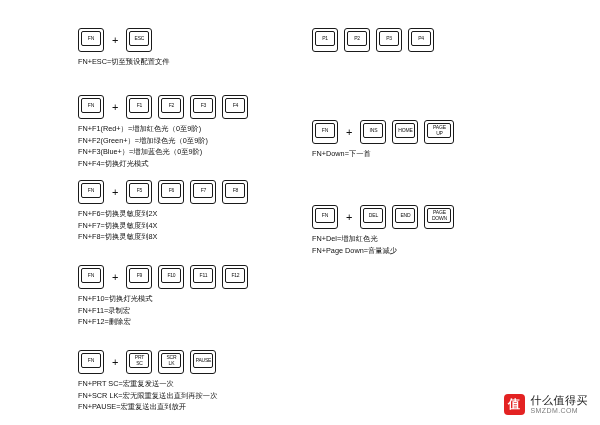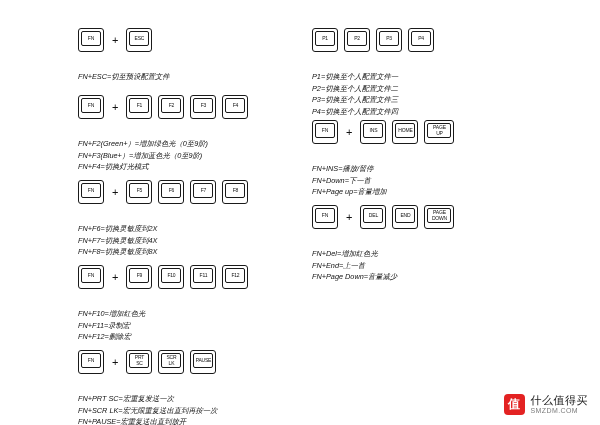--- a/index.html
+++ b/index.html
@@ -65,22 +65,21 @@
   .plus {
     font-size: 11px;
     line-height: 1;
     color: #111;
     padding: 0 2px;
     flex: 0 0 auto;
   }
 
   
   .lines {
-    margin-top: 19px;
-    font-style: italic;
+    margin-top: 4px;
   }
   .lines .ln {
     font-size: 7.3px;
     line-height: 11.5px;
     color: #111;
     white-space: nowrap;
     font-family: "Liberation Sans", sans-serif;
   }
 
   .block {
@@ -172,20 +171,21 @@
               <div class="cap">F3</div>
             </div>
           </div>
           <div class="key">
             <div class="inner">
               <div class="cap">F4</div>
             </div>
           </div>
         </div>
         <div class="lines">
+          <div class="ln">FN+F1(Red+）=增加红色光（0至9阶)</div>
           <div class="ln">FN+F2(Green+）=增加绿色光（0至9阶)</div>
           <div class="ln">FN+F3(Blue+）=增加蓝色光（0至9阶)</div>
           <div class="ln">FN+F4=切换灯光模式</div>
         </div>
       </div>
       <div class="block" style="left: 78px; top: 180px;">
         <div class="keyrow">
           <div class="key">
             <div class="inner">
               <div class="cap">FN</div>
@@ -242,21 +242,21 @@
               <div class="cap">F11</div>
             </div>
           </div>
           <div class="key">
             <div class="inner">
               <div class="cap">F12</div>
             </div>
           </div>
         </div>
         <div class="lines">
-          <div class="ln">FN+F10=增加红色光</div>
+          <div class="ln">FN+F10=切换灯光模式</div>
           <div class="ln">FN+F11=录制宏</div>
           <div class="ln">FN+F12=删除宏</div>
         </div>
       </div>
       <div class="block" style="left: 78px; top: 350px;">
         <div class="keyrow">
           <div class="key">
             <div class="inner">
               <div class="cap">FN</div>
             </div>
@@ -302,26 +302,20 @@
             <div class="inner">
               <div class="cap">P3</div>
             </div>
           </div>
           <div class="key">
             <div class="inner">
               <div class="cap">P4</div>
             </div>
           </div>
         </div>
-        <div class="lines">
-          <div class="ln">P1=切换至个人配置文件一</div>
-          <div class="ln">P2=切换至个人配置文件二</div>
-          <div class="ln">P3=切换至个人配置文件三</div>
-          <div class="ln">P4=切换至个人配置文件四</div>
-        </div>
       </div>
       <div class="block" style="left: 312px; top: 120px;">
         <div class="keyrow">
           <div class="key">
             <div class="inner">
               <div class="cap">FN</div>
             </div>
           </div>
           <div class="plus">+</div>
           <div class="key">
@@ -335,23 +329,21 @@
             </div>
           </div>
           <div class="key wide">
             <div class="inner">
               <div class="cap">PAGE
 UP</div>
             </div>
           </div>
         </div>
         <div class="lines">
-          <div class="ln">FN+INS=播放/暂停</div>
           <div class="ln">FN+Down=下一首</div>
-          <div class="ln">FN+Page up=音量增加</div>
         </div>
       </div>
       <div class="block" style="left: 312px; top: 205px;">
         <div class="keyrow">
           <div class="key">
             <div class="inner">
               <div class="cap">FN</div>
             </div>
           </div>
           <div class="plus">+</div>
@@ -367,21 +359,20 @@
           </div>
           <div class="key wide">
             <div class="inner">
               <div class="cap">PAGE
 DOWN</div>
             </div>
           </div>
         </div>
         <div class="lines">
           <div class="ln">FN+Del=增加红色光</div>
-          <div class="ln">FN+End=上一首</div>
           <div class="ln">FN+Page Down=音量减少</div>
         </div>
       </div>
     </div>
 
   <div class="wm">
     <div class="wm-badge">值</div>
     <div class="wm-txt">
       <div class="wm-main">什么值得买</div>
       <div class="wm-sub">SMZDM.COM</div>

